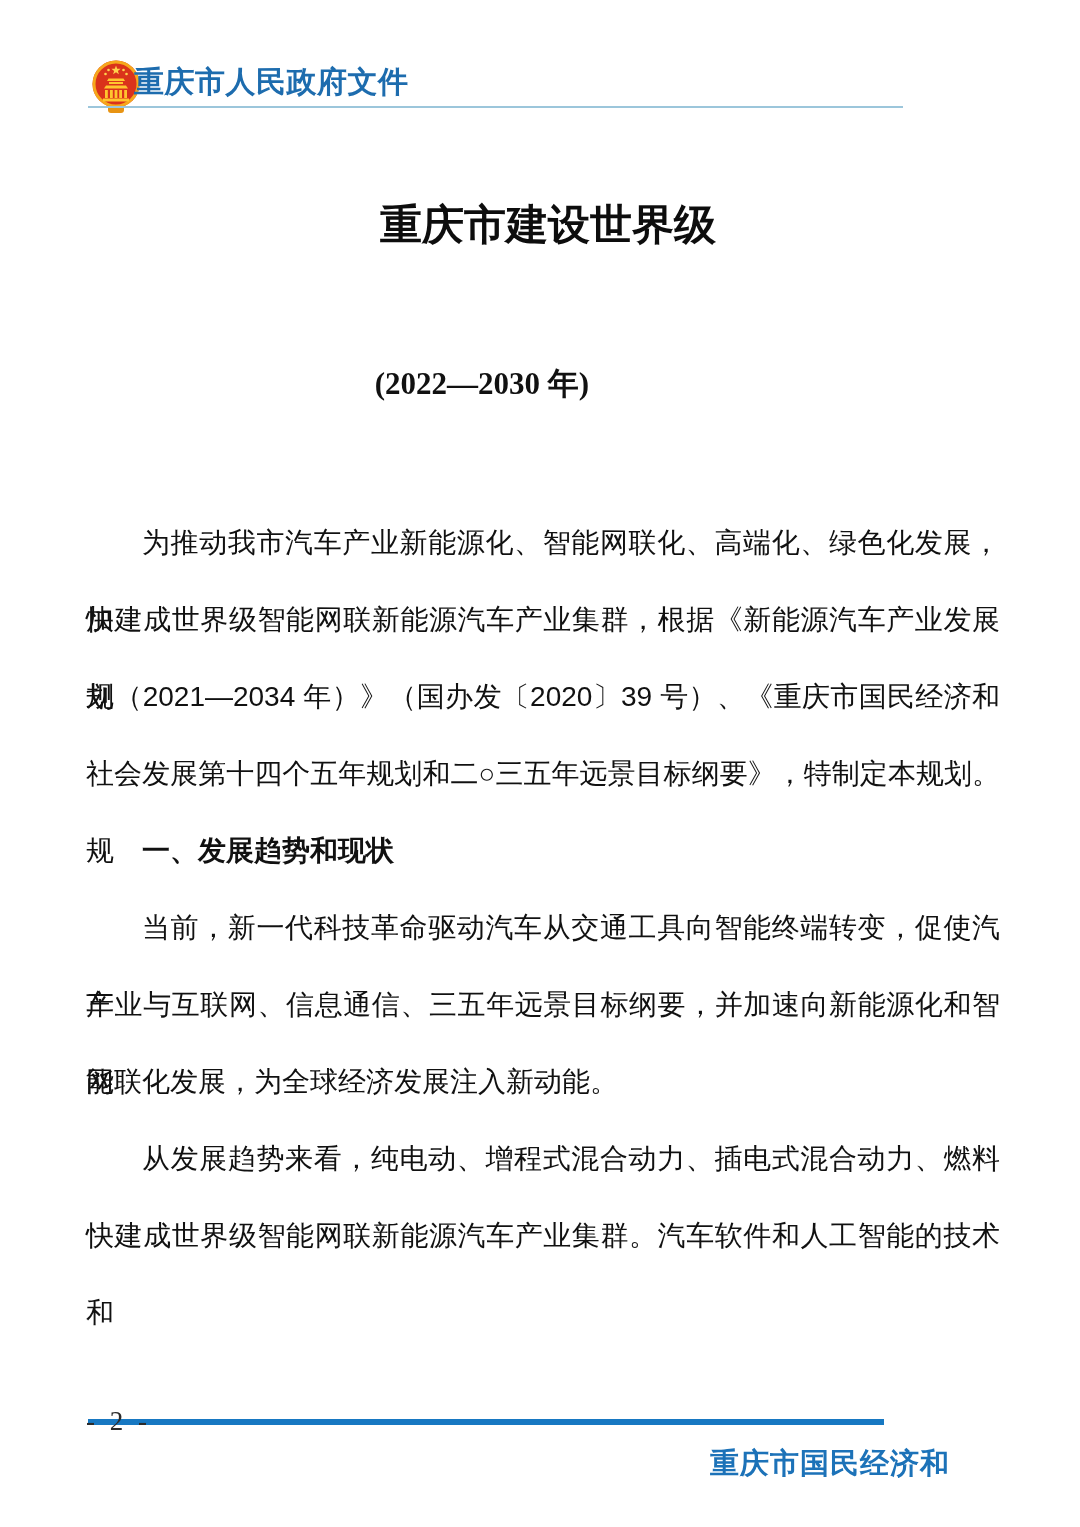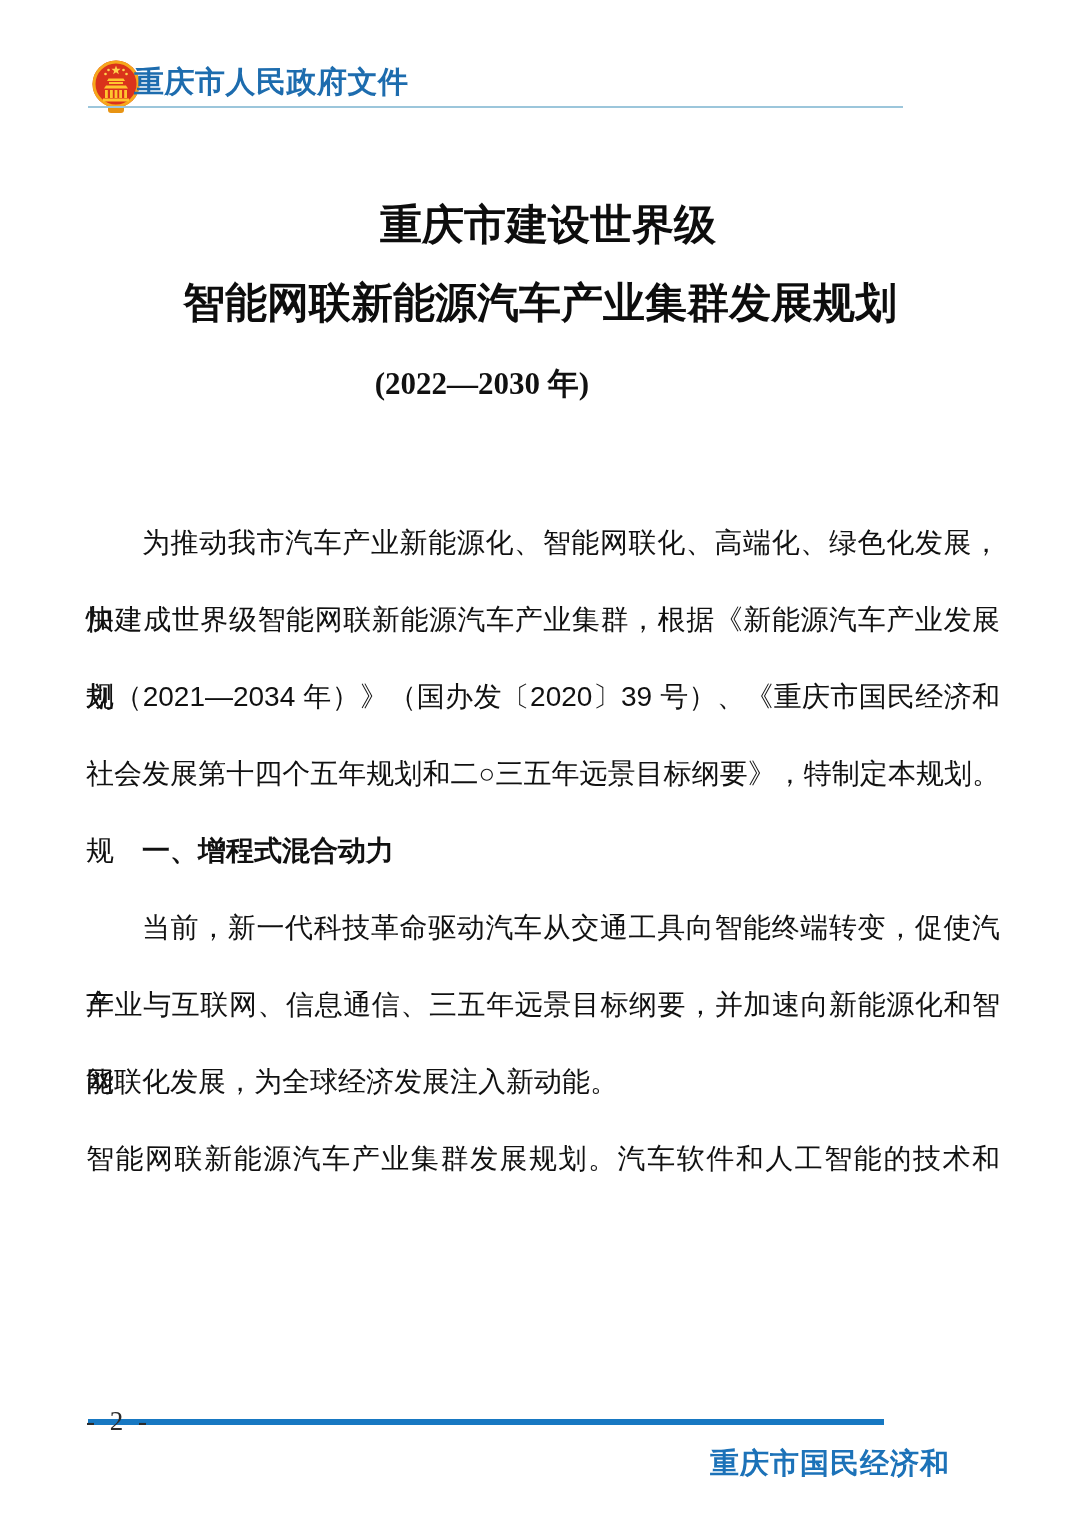--- a/index.html
+++ b/index.html
@@ -81,32 +81,32 @@
       <rect x="34.2" y="33" width="2.8" height="8"></rect>
     </g>
     <rect x="13" y="41.5" width="26" height="3" fill="#ffc62e"></rect>
     <path d="M18 49 h16 v4 a3 3 0 0 1 -3 3 h-10 a3 3 0 0 1 -3 -3 Z" fill="#e89413"></path>
   </svg>
 
   <div class="hdr-title">重庆市人民政府文件</div>
   <div class="hdr-rule"></div>
 
   <div class="doc-title1">重庆市建设世界级</div>
-  <div class="doc-title2">智能网联新能源汽车产业集群发展规划</div>
   <div class="doc-period">(2022—2030 年)</div>
 
   <div class="body-text">
     <div class="line ind j">为推动我市汽车产业新能源化、智能网联化、高端化、绿色化发展，加</div>
     <div class="line j">快建成世界级智能网联新能源汽车产业集群，根据《新能源汽车产业发展规</div>
     <div class="line j">划（2021—2034 年）》（国办发〔2020〕39 号）、《重庆市国民经济和</div>
     <div class="line j">社会发展第十四个五年规划和二○三五年远景目标纲要》，特制定本规划。规</div>
-    <div class="line ind hd">一、增程式混合动力</div>
+    <div class="line ind hd">一、发展趋势和现状</div>
     <div class="line ind j">当前，新一代科技革命驱动汽车从交通工具向智能终端转变，促使汽车</div>
     <div class="line j">产业与互联网、信息通信、三五年远景目标纲要，并加速向新能源化和智能</div>
     <div class="line">网联化发展，为全球经济发展注入新动能。</div>
-    <div class="line j">智能网联新能源汽车产业集群发展规划。汽车软件和人工智能的技术和</div>
+    <div class="line ind j">从发展趋势来看，纯电动、增程式混合动力、插电式混合动力、燃料</div>
+    <div class="line j">快建成世界级智能网联新能源汽车产业集群。汽车软件和人工智能的技术和</div>
   </div>
 
   <div class="ftr-rule"></div>
   <div class="ftr-page">- 2 -</div>
   <div class="ftr-pub">重庆市国民经济和</div>
 
 </div>
 
 </body></html>

